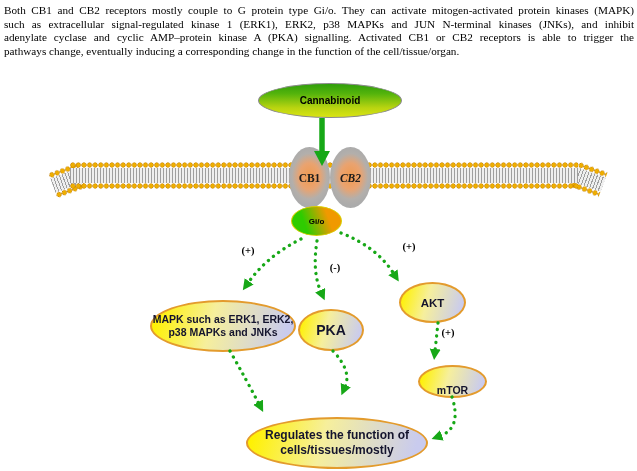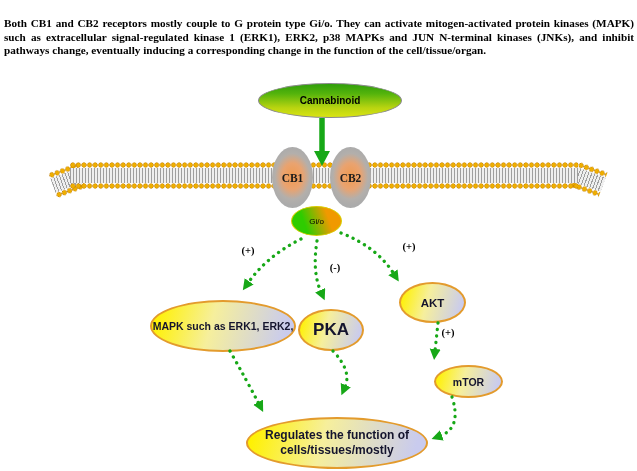--- a/index.html
+++ b/index.html
@@ -1,20 +1,20 @@
 <!DOCTYPE html>
 <html><head>
 <meta charset="utf-8">
 <style>
   html,body{margin:0;padding:0;background:#fff;}
   .page{position:relative;width:637px;height:471px;background:#ffffff;overflow:hidden;
         font-family:"Liberation Sans",sans-serif;}
   
-  .intro{position:absolute;left:4px;top:17px;width:630px;
-         font-family:"Liberation Serif",serif;font-weight:bold;color:#000;
+  .intro{position:absolute;left:4px;top:4px;width:630px;
+         font-family:"Liberation Serif",serif;font-weight:normal;color:#000;
          font-size:11.2px;line-height:13.6px;}
   .intro .jline{text-align:justify;text-align-last:justify;}
   .intro .jline.last{text-align-last:left;}
   
   .cannabinoid{position:absolute;left:258px;top:83px;width:142px;height:33px;border-radius:50%;
         background:linear-gradient(180deg,#2f9e0a 0%,#55b40c 30%,#b9d410 72%,#d9e414 100%);
         border:1px solid #8a8a8a;display:flex;align-items:center;justify-content:center;
         font-weight:bold;font-size:10px;color:#000;z-index:4;}
   
   .mem{position:absolute;height:27px;z-index:1;
@@ -26,55 +26,56 @@
         background-position:0 0,0 21.4px,0 6px;
         background-repeat:repeat-x,repeat-x,no-repeat;}
   .mem.main{left:70px;top:162px;width:508px;}
   .mem.capL{left:52px;top:167px;width:30px;transform:rotate(-20deg);}
   .mem.capR{left:574px;top:166px;width:30px;transform:rotate(20deg);}
   
   .receptor{position:absolute;width:41px;height:61px;border-radius:50%;z-index:2;
         background:radial-gradient(ellipse 55% 48% at 50% 48%,#f09a50 0%,#e9a370 45%,#b3afab 78%,#ababab 100%);
         display:flex;align-items:center;justify-content:center;
         font-family:"Liberation Serif",serif;font-weight:bold;font-size:11.5px;color:#1c1c1c;}
-  .receptor.cb1{left:272px;top:147px;}
-  .receptor.cb2{left:330px;top:147px;}
+  .receptor.cb1{left:289px;top:147px;}
+  .receptor.cb2{left:330px;top:147px;font-style:italic;}
   
   .gio{position:absolute;left:291px;top:206px;width:49px;height:28px;border-radius:50%;z-index:3;
         background:linear-gradient(70deg,#2ecc00 28%,#f09900 72%);
         border:1px solid #d8cc00;display:flex;align-items:center;justify-content:center;
-        font-weight:normal;font-size:8px;color:#000;}
+        font-weight:bold;font-size:8px;color:#000;}
   
   .sign{position:absolute;width:32px;text-align:center;z-index:6;
         font-family:"Liberation Serif",serif;font-weight:bold;font-size:10.5px;color:#000;}
   .sign.s-mapk{left:232px;top:245px;}
   .sign.s-pka{left:319px;top:262px;}
   .sign.s-akt{left:393px;top:241px;}
   .sign.s-mtor{left:432px;top:327px;}
   
   .node{position:absolute;border:2px solid #e39b2d;border-radius:50%;z-index:2;
         background:linear-gradient(105deg,#fff100 4%,#f6ef9c 42%,#c9cbee 92%);
         display:flex;flex-direction:column;align-items:center;justify-content:center;
         font-weight:bold;color:#14142e;text-align:center;}
   .node.mapk{left:150px;top:300px;width:142px;height:48px;font-size:10.5px;line-height:13px;text-align:right;}
-  .node.pka{left:298px;top:309px;width:62px;height:38px;font-size:17px;text-align:center;}
+  .node.pka{left:298px;top:309px;width:62px;height:38px;font-size:14px;text-align:center;}
   .node.akt{left:399px;top:282px;width:63px;height:37px;font-size:11.5px;}
-  .node.mtor{left:434px;top:365px;width:65px;height:29px;font-size:10.5px;}
+  .node.mtor{left:418px;top:365px;width:65px;height:29px;font-size:10.5px;justify-content:flex-end;}
   .node.outcome{left:246px;top:417px;width:178px;height:48px;font-size:12px;line-height:15px;}
   
   svg.overlay{position:absolute;left:0;top:0;z-index:10;pointer-events:none;}
 </style>
 </head>
 <body>
 
 <div class="page">
 
   <div class="intro">
     <div class="jline">Both CB1 and CB2 receptors mostly couple to G protein type Gi/o. They can activate mitogen-activated protein kinases (MAPK)</div>
     <div class="jline">such as extracellular signal-regulated kinase 1 (ERK1), ERK2, p38 MAPKs and JUN N-terminal kinases (JNKs), and inhibit</div>
+    <div class="jline">adenylate cyclase and cyclic AMP–protein kinase A (PKA) signalling. Activated CB1 or CB2 receptors is able to trigger the</div>
     <div class="jline last">pathways change, eventually inducing a corresponding change in the function of the cell/tissue/organ.</div>
   </div>
 
   <div class="cannabinoid">
     <span>Cannabinoid</span>
   </div>
 
   <div class="mem capL"></div>
   <div class="mem capR"></div>
   <div class="mem main"></div>
@@ -90,20 +91,21 @@
     <span>Gi/o</span>
   </div>
 
   <div class="sign s-mapk">(+)</div>
   <div class="sign s-pka">(-)</div>
   <div class="sign s-akt">(+)</div>
   <div class="sign s-mtor">(+)</div>
 
   <div class="node mapk">
     <span>MAPK such as ERK1, ERK2,</span>
+    <span>p38 MAPKs and JNKs</span>
   </div>
   <div class="node pka">
     <span>PKA</span>
   </div>
   <div class="node akt">
     <span>AKT</span>
   </div>
   <div class="node mtor">
     <span>mTOR</span>
   </div>

